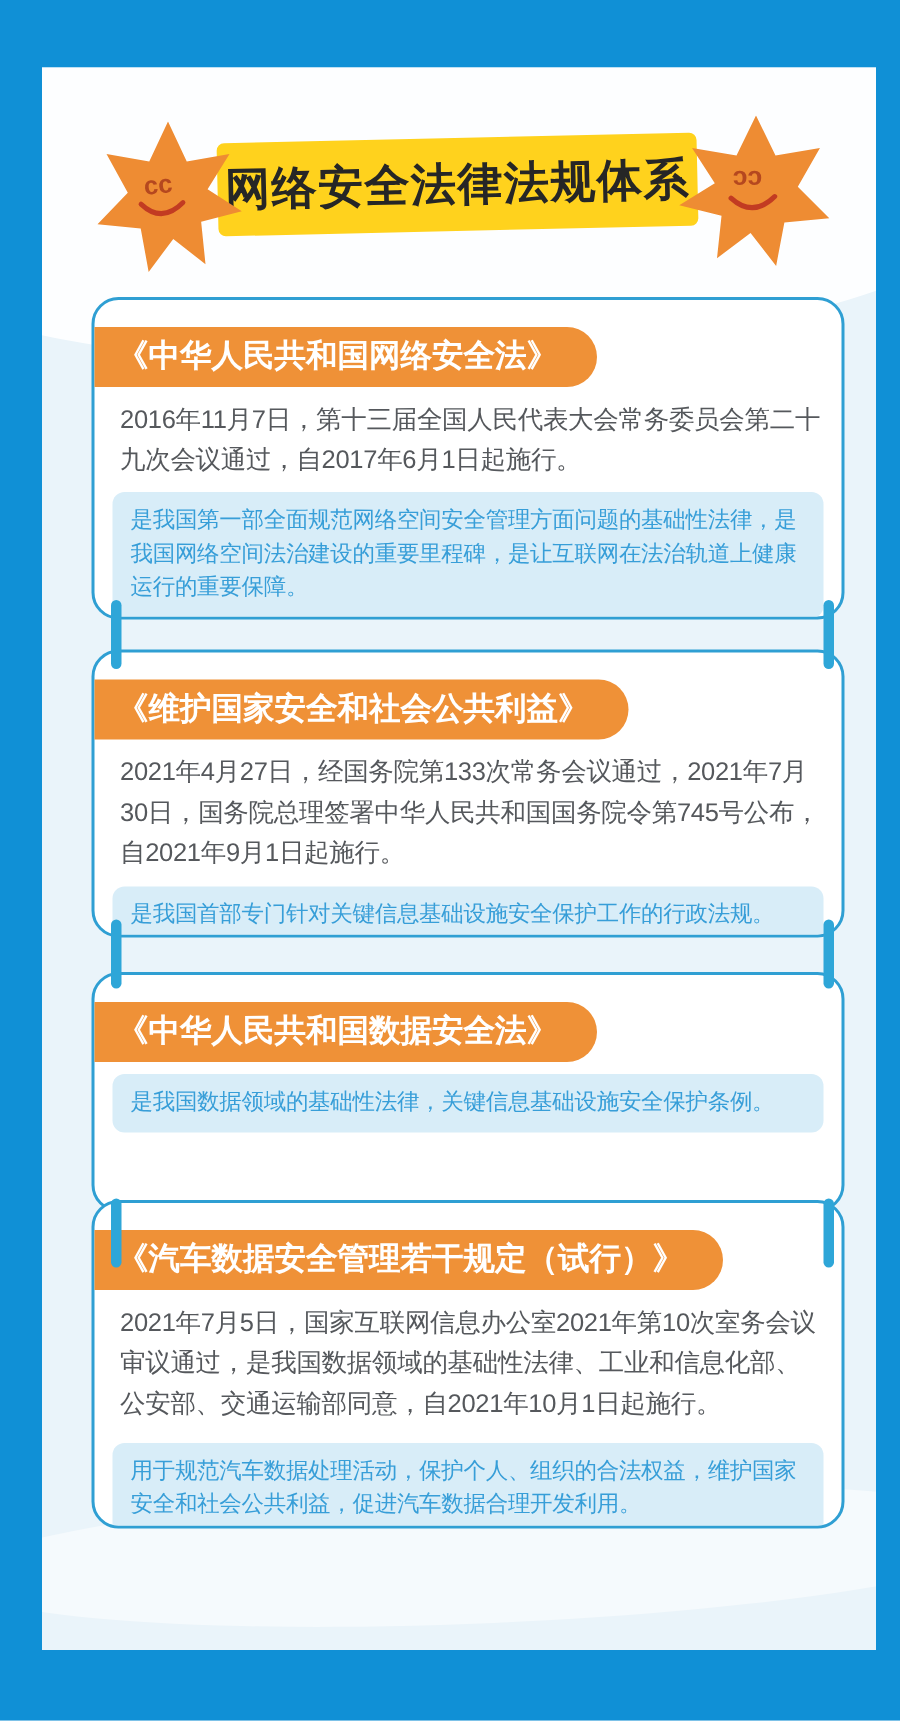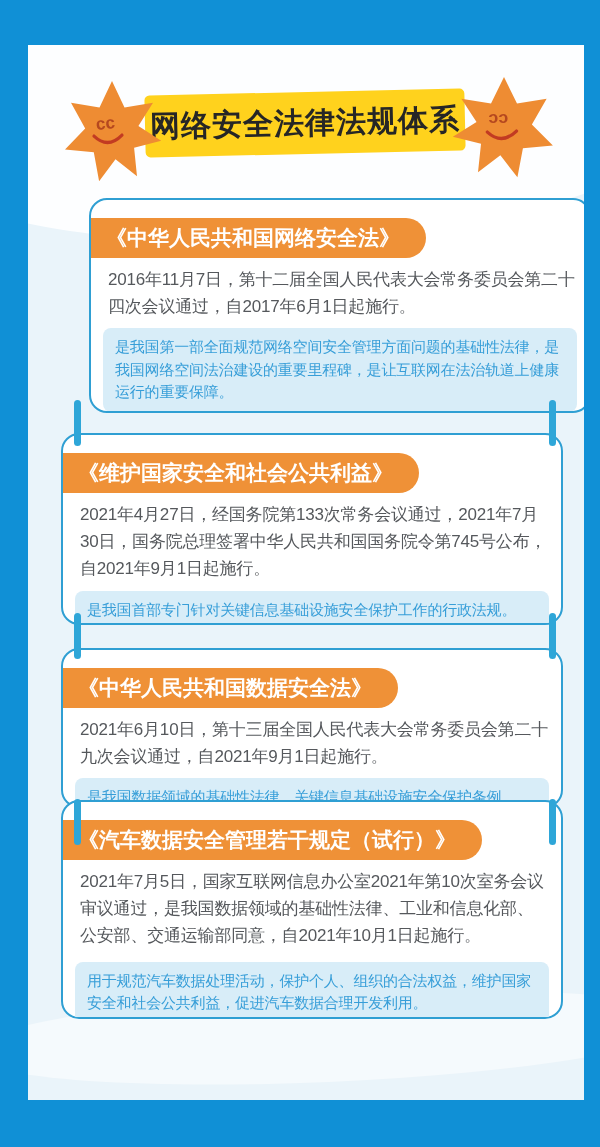--- a/index.html
+++ b/index.html
@@ -43,21 +43,21 @@
   }
   .star{position:absolute;z-index:2;}
   .star.left{left:34px;top:36px;width:100px;height:102px;}
   .star.right{left:424px;top:32px;width:104px;height:102px;}
   .card{
     position:absolute;left:33px;width:502px;
     background:var(--card-bg);
     border:2px solid var(--card-border);border-radius:18px;
     z-index:1;overflow:hidden;
   }
-  .card.c1{top:153px;height:215px;margin-left:28px;}
+  .card.c1{top:153px;height:215px;}
   .card.c2{top:388px;height:192px;}
   .card.c3{top:603px;height:160px;}
   .card.c4{top:755px;height:219px;}
   .pill{
     display:inline-block;margin:18px 0 0 -2px;padding:0 26px 0 17px;
     height:40px;line-height:40px;border-radius:0 20px 20px 0;
     background:var(--pill-bg);color:var(--pill-text);
     font-size:21px;font-weight:bold;white-space:nowrap;
   }
   .detail{
@@ -101,33 +101,32 @@
           <path fill="#ee8c33" d="M50 0 L62.5 26.1 L91 21.3 L76.4 44.2 L99.2 58.7 L72.1 65.5 L75 93.3 L53.5 76.8 L37.1 98.3 L31.8 69.9 L3 67.1 L23.2 46.5 L9 21.3 L37.5 26.1 Z"></path>
         </g>
         <text x="36" y="47" font-size="17" font-weight="bold" fill="#b5481f" transform="rotate(180 45 41.5)">cc</text>
         <path d="M34 54 Q48 67 62 53" fill="none" stroke="#c23b22" stroke-width="3.2" stroke-linecap="round"></path>
       </svg>
     </div>
   </div>
 
   <div class="card c1">
     <div class="pill">《中华人民共和国网络安全法》</div>
-    <div class="detail">2016年11月7日，第十二届全国人民代表大会常务委员会第二十四次会议通过，自2017年6月1日起施行。</div>
+    <div class="detail">2016年11月7日，第十三届全国人民代表大会常务委员会第二十九次会议通过，自2017年6月1日起施行。</div>
     <div class="note">是我国第一部全面规范网络空间安全管理方面问题的基础性法律，是我国网络空间法治建设的重要里程碑，是让互联网在法治轨道上健康运行的重要保障。</div>
   </div>
 
   <div class="card c2">
     <div class="pill">《维护国家安全和社会公共利益》</div>
     <div class="detail">2021年4月27日，经国务院第133次常务会议通过，2021年7月30日，国务院总理签署中华人民共和国国务院令第745号公布，自2021年9月1日起施行。</div>
     <div class="note">是我国首部专门针对关键信息基础设施安全保护工作的行政法规。</div>
   </div>
 
   <div class="card c3">
     <div class="pill">《中华人民共和国数据安全法》</div>
-    <div class="detail">2021年6月10日，第十三届全国人民代表大会常务委员会第二十九次会议通过，自2021年9月1日起施行。</div>
     <div class="note">是我国数据领域的基础性法律，关键信息基础设施安全保护条例。</div>
   </div>
 
   <div class="card c4">
     <div class="pill">《汽车数据安全管理若干规定（试行）》</div>
     <div class="detail">2021年7月5日，国家互联网信息办公室2021年第10次室务会议审议通过，是我国数据领域的基础性法律、工业和信息化部、公安部、交通运输部同意，自2021年10月1日起施行。</div>
     <div class="note">用于规范汽车数据处理活动，保护个人、组织的合法权益，维护国家安全和社会公共利益，促进汽车数据合理开发利用。</div>
   </div>
 
   <div class="bar g1 l"></div>

